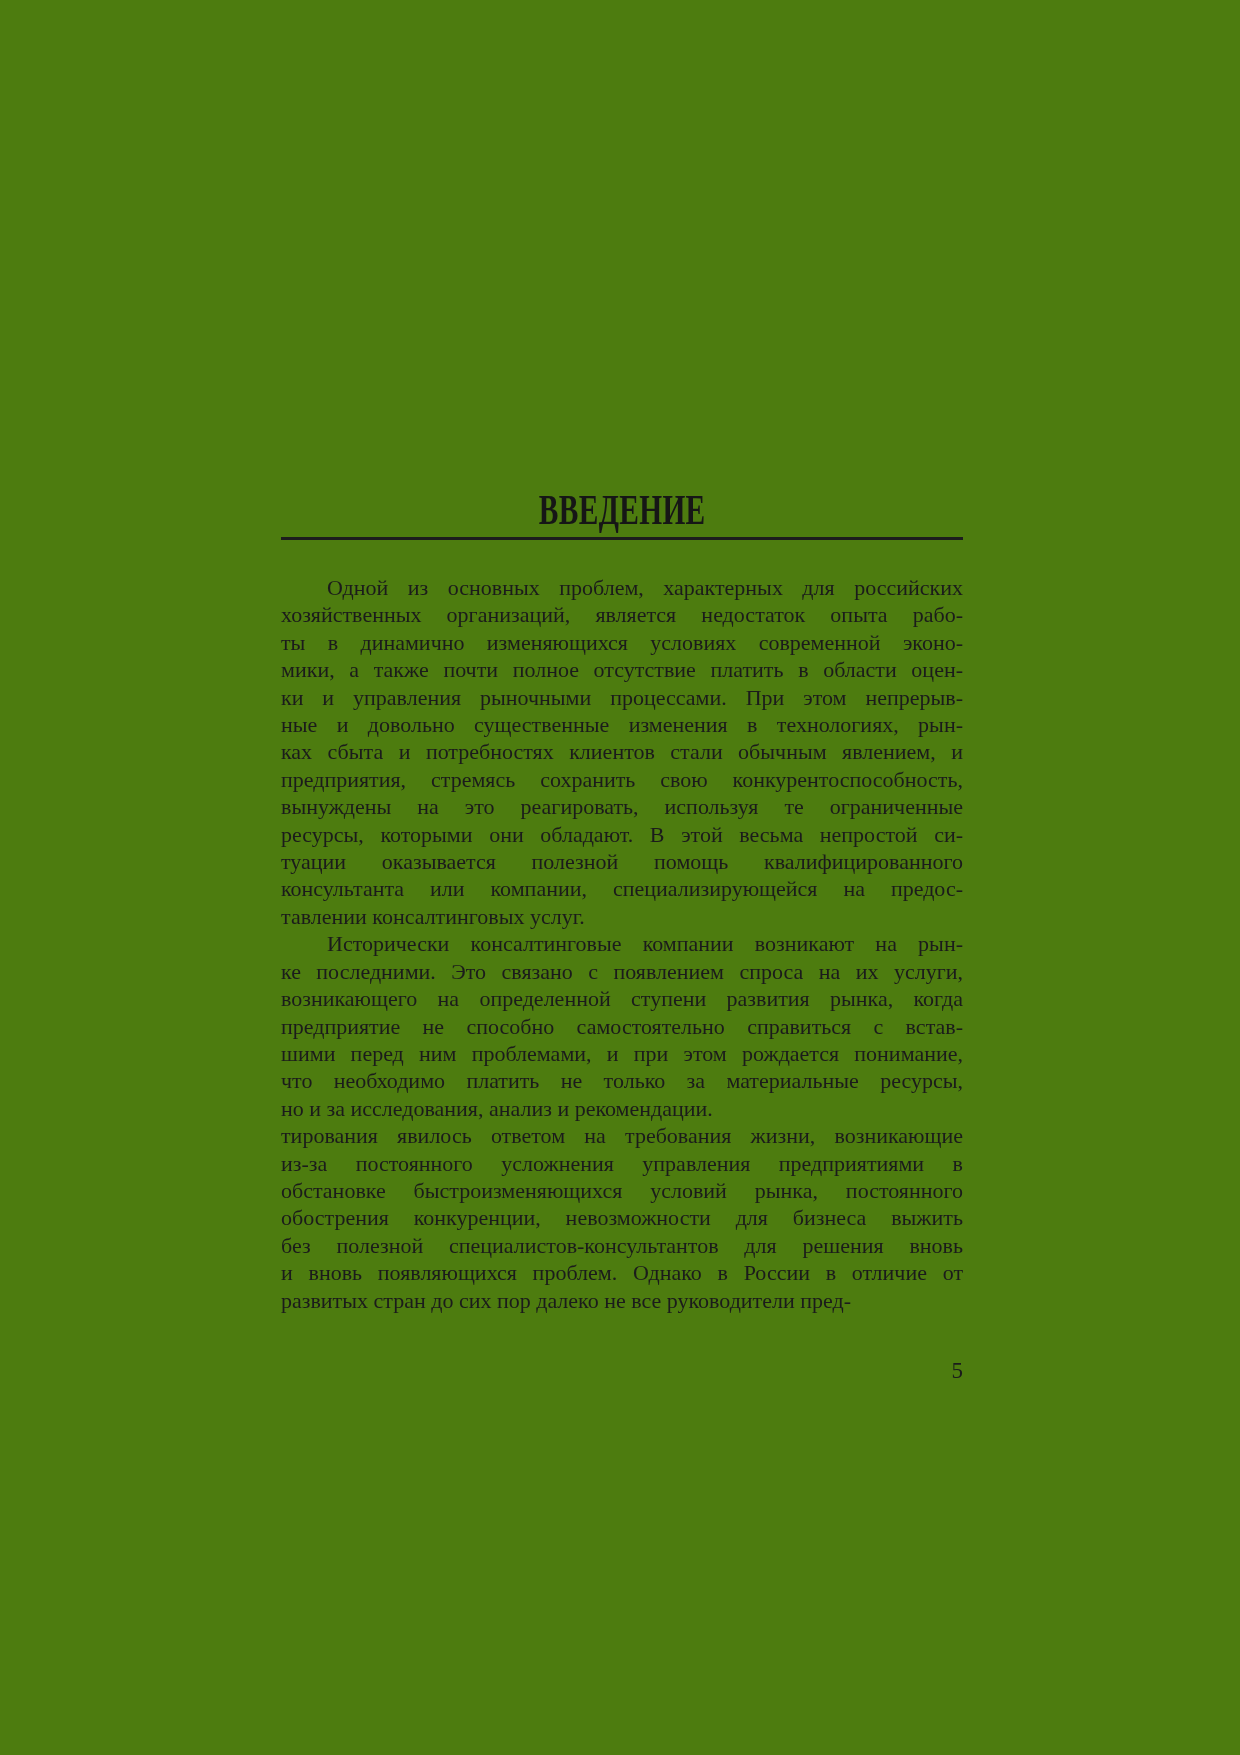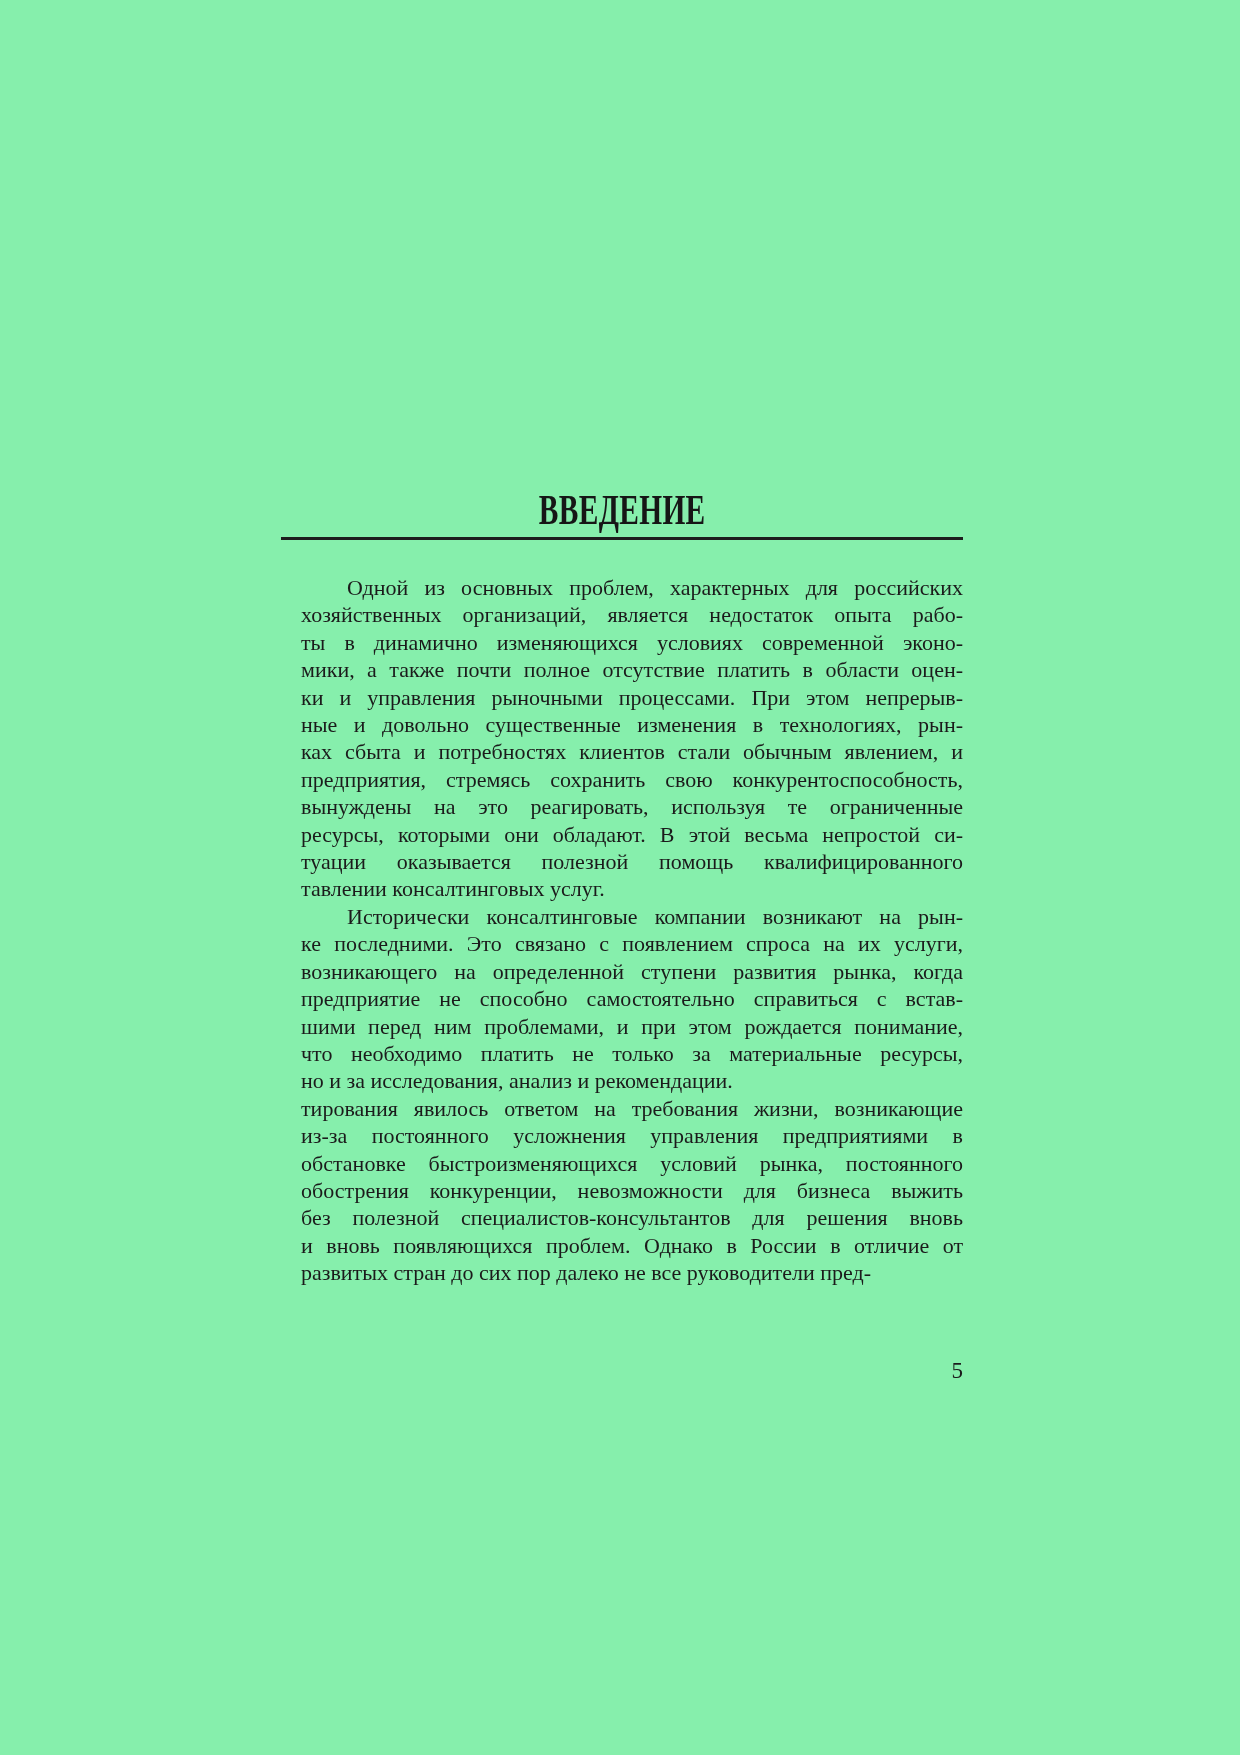--- a/index.html
+++ b/index.html
@@ -4,21 +4,21 @@
 <style>
   html, body {
     margin: 0;
     padding: 0;
     background: #ffffff;
   }
   .page {
     position: relative;
     width: 1240px;
     height: 1755px;
-    background: #86efac;
+    background: #4d7c0f;
     font-family: "Liberation Serif", serif;
     color: #1b1b1b;
     overflow: hidden;
   }
   .title-wrap {
     position: absolute;
     top: 492px;
     left: 281px;
     width: 682px;
     text-align: center;
@@ -48,21 +48,20 @@
     top: 574px;
     left: 281px;
     width: 682px;
     font-size: 22px;
     line-height: 27.4px;
   }
   .text-line {
     text-align: justify;
     text-align-last: justify;
     white-space: nowrap;
-    margin-left: 20px;
   }
   .text-line.first {
     padding-left: 46px;
   }
   .text-line.last {
     text-align: center;
     text-align-last: left;
   }
   .page-number {
     position: absolute;
@@ -91,20 +90,21 @@
       <div class="text-line">хозяйственных организаций, является недостаток опыта рабо-</div>
       <div class="text-line">ты в динамично изменяющихся условиях современной эконо-</div>
       <div class="text-line">мики, а также почти полное отсутствие платить в области оцен-</div>
       <div class="text-line">ки и управления рыночными процессами. При этом непрерыв-</div>
       <div class="text-line">ные и довольно существенные изменения в технологиях, рын-</div>
       <div class="text-line">ках сбыта и потребностях клиентов стали обычным явлением, и</div>
       <div class="text-line">предприятия, стремясь сохранить свою конкурентоспособность,</div>
       <div class="text-line">вынуждены на это реагировать, используя те ограниченные</div>
       <div class="text-line">ресурсы, которыми они обладают. В этой весьма непростой си-</div>
       <div class="text-line">туации оказывается полезной помощь квалифицированного</div>
+      <div class="text-line">консультанта или компании, специализирующейся на предос-</div>
       <div class="text-line last">тавлении консалтинговых услуг.</div>
       <div class="text-line first">Исторически консалтинговые компании возникают на рын-</div>
       <div class="text-line">ке последними. Это связано с появлением спроса на их услуги,</div>
       <div class="text-line">возникающего на определенной ступени развития рынка, когда</div>
       <div class="text-line">предприятие не способно самостоятельно справиться с встав-</div>
       <div class="text-line">шими перед ним проблемами, и при этом рождается понимание,</div>
       <div class="text-line">что необходимо платить не только за материальные ресурсы,</div>
       <div class="text-line last">но и за исследования, анализ и рекомендации.</div>
       <div class="text-line">тирования явилось ответом на требования жизни, возникающие</div>
       <div class="text-line">из-за постоянного усложнения управления предприятиями в</div>

